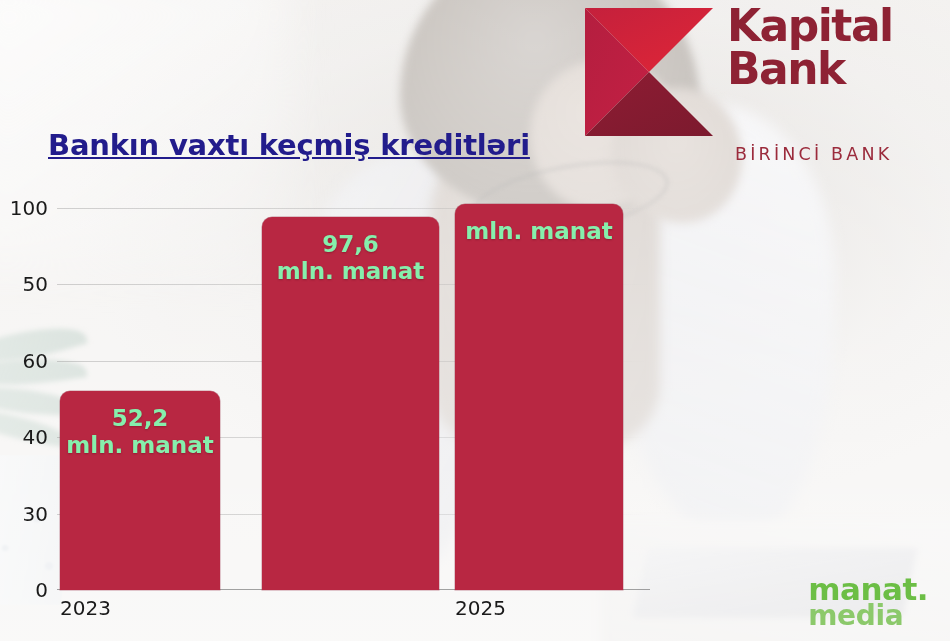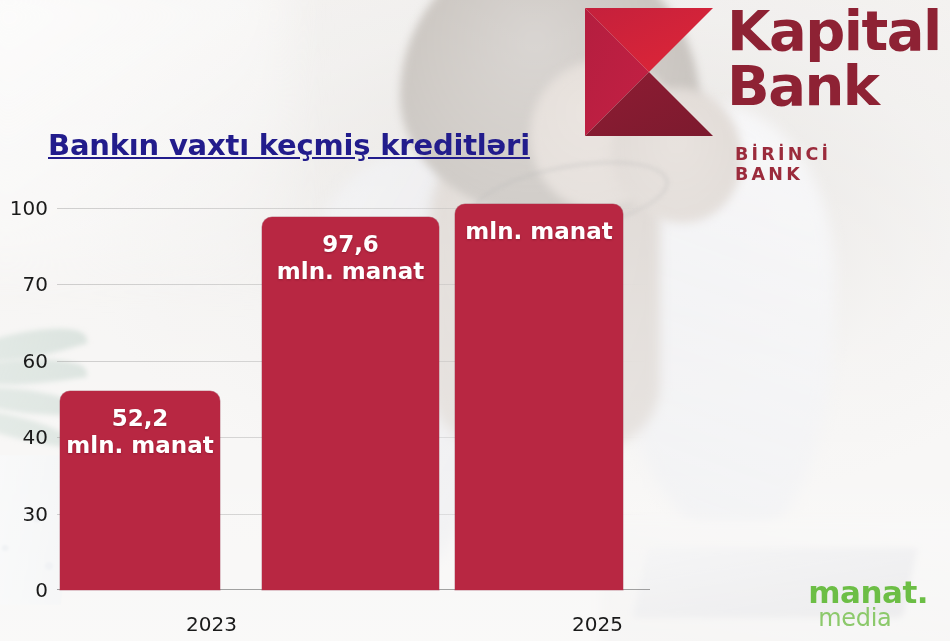--- a/index.html
+++ b/index.html
@@ -171,31 +171,31 @@
     position: absolute;
     left: 0; top: 0;
     width: 132px; height: 128px;
   }
   .logo-mark svg { display: block; width: 100%; height: 100%; }
   .logo-word {
     position: absolute;
     left: 144px; top: -4px;
     color: #8E2234;
     font-weight: 700;
-    font-size: 56px;
+    font-size: 44px;
     line-height: 0.98;
     letter-spacing: -1.5px;
   }
   .logo-word .ln2 { display: block; }
   .logo-tag {
     position: absolute;
     left: 152px; top: 136px;
     color: #9B2B3C;
     font-size: 17.5px;
-    font-weight: 700;
+    font-weight: 400;
     letter-spacing: 3.2px;
   }
 
   
   .chart-title {
     position: absolute;
     left: 48px; top: 128px;
     color: #221C8C;
     font-size: 29px;
     font-weight: 700;
@@ -253,38 +253,38 @@
     bottom: 0;
     background: #B82742;
     border-radius: 10px 10px 0 0;
     box-shadow: 0 0 0 0.5px rgba(140,25,48,0.45);
   }
   .bar-label {
     position: absolute;
     left: 0; right: 0;
     top: 14px;
     text-align: center;
-    color: #ffffff;
+    color: #86efac;
     font-weight: 700;
     font-size: 23px;
     line-height: 1.18;
     text-shadow: 0 1px 2px rgba(80,10,25,0.35);
   }
   .bar-label .val { display: block; }
   .bar-label .unit { display: block; }
 
   .xlabels {
     position: absolute;
     left: 57px; top: 406px;
     width: 593px; height: 40px;
   }
   .xlabel {
     position: absolute;
-    top: 16px;
-    text-align: right;
+    top: 0;
+    text-align: left;
     color: #1a1a1a;
     font-size: 20px;
     white-space: nowrap;
   }
 
   
   .watermark {
     position: absolute;
     right: 22px; bottom: 12px;
     text-align: left;
@@ -292,25 +292,24 @@
   }
   .wm-top {
     color: #6CBE45;
     font-size: 31px;
     font-weight: 700;
     letter-spacing: -0.5px;
     display: block;
   }
   .wm-bot {
     color: #8CC96B;
-    font-size: 24px;
-    font-weight: 400;
+    font-size: 28px;
+    font-weight: 700;
     letter-spacing: -0.3px;
     display: block;
-    margin-left: 10px;
   }
 </style>
 </head>
 <body>
 
 <div id="infographic">
 
   <div class="bg-photo">
     <div class="bg-base"></div>
     <div class="bg-window"></div>
@@ -361,21 +360,21 @@
     </div>
     <div class="logo-tag">BİRİNCİ BANK</div>
   </div>
 
   <div class="chart-title">Bankın vaxtı keçmiş kreditləri</div>
 
   <div class="chart">
 
     <div class="ylabels">
       <span class="ytick" style="top:0px">100</span>
-      <span class="ytick" style="top:76.4px">70</span>
+      <span class="ytick" style="top:76.4px">50</span>
       <span class="ytick" style="top:152.8px">60</span>
       <span class="ytick" style="top:229.2px">40</span>
       <span class="ytick" style="top:305.6px">30</span>
       <span class="ytick" style="top:382px">0</span>
     </div>
 
     <div class="plot">
       <div class="gridline" style="top:0px"></div>
       <div class="gridline" style="top:76.4px"></div>
       <div class="gridline" style="top:152.8px"></div>

